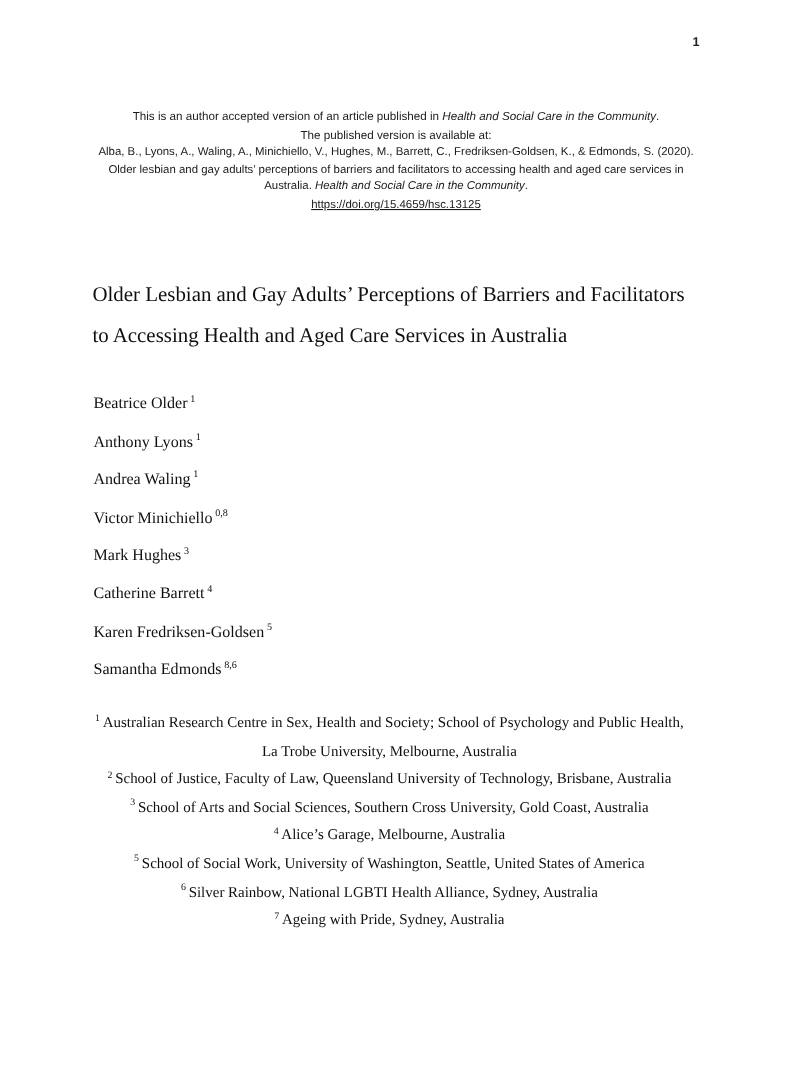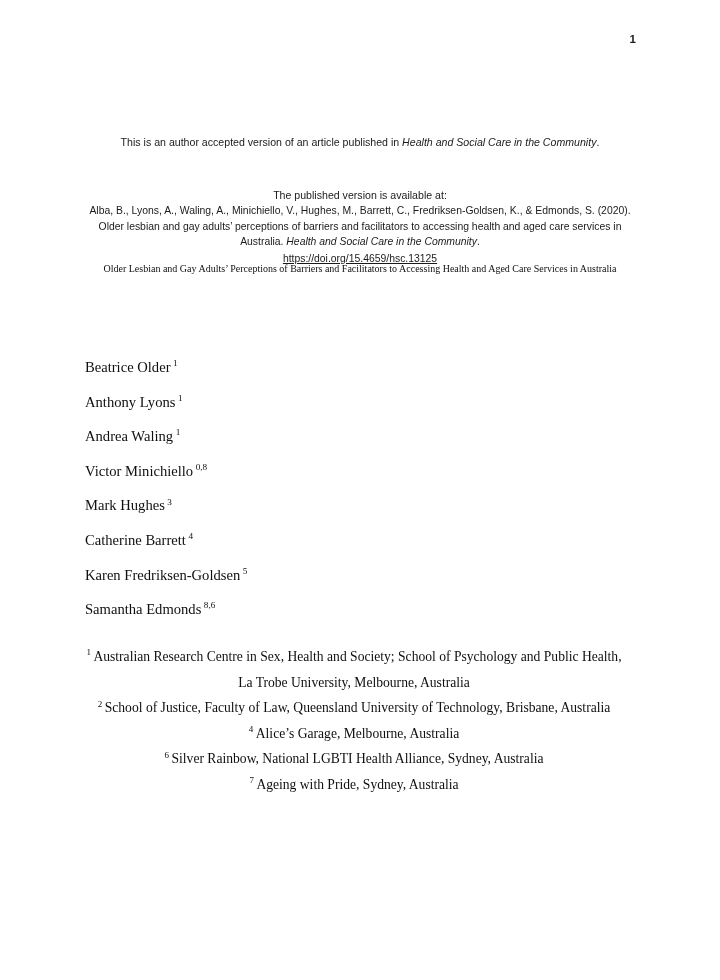--- a/index.html
+++ b/index.html
@@ -39,21 +39,21 @@
     position: absolute;
     top: 98px;
     left: 84px;
     width: 552px;
     font-family: "Liberation Sans", "DejaVu Sans", sans-serif;
     font-size: 10.6px;
     line-height: 16.5px;
     text-align: center;
     color: #1a1a1a;
   }
-  .cover-note .note-line { display: block; margin-top: 36px; }
+  .cover-note .note-line { display: block; }
   .cover-note em {
     font-style: italic;
   }
   .cover-note .citation {
     display: block;
     font-size: 10.4px;
     line-height: 15.6px;
   }
   .cover-note .doi {
     display: block;
@@ -62,22 +62,21 @@
     color: #1a1a1a;
     font-size: 10.4px;
   }
 
   
   .article-title {
     position: absolute;
     top: 250px;
     left: 84px;
     width: 552px;
-    text-align: center;
-    font-size: 10px;
+    font-size: 19px;
     line-height: 37px;
     color: #0f0f0f;
   }
 
   
   .authors {
     position: absolute;
     top: 350px;
     left: 85px;
     width: 540px;
@@ -139,18 +138,20 @@
     <div class="author-line"><span>Victor Minichiello</span><sup>0,8</sup></div>
     <div class="author-line"><span>Mark Hughes</span><sup>3</sup></div>
     <div class="author-line"><span>Catherine Barrett</span><sup>4</sup></div>
     <div class="author-line"><span>Karen Fredriksen-Goldsen</span><sup>5</sup></div>
     <div class="author-line"><span>Samantha Edmonds</span><sup>8,6</sup></div>
   </div>
 
   <div class="affiliations">
     <div class="affiliation"><sup>1</sup><span>Australian Research Centre in Sex, Health and Society; School of Psychology and Public Health, La Trobe University, Melbourne, Australia</span></div>
     <div class="affiliation"><sup>2</sup><span>School of Justice, Faculty of Law, Queensland University of Technology, Brisbane, Australia</span></div>
+    <div class="affiliation"><sup>3</sup><span>School of Arts and Social Sciences, Southern Cross University, Gold Coast, Australia</span></div>
     <div class="affiliation"><sup>4</sup><span>Alice’s Garage, Melbourne, Australia</span></div>
+    <div class="affiliation"><sup>5</sup><span>School of Social Work, University of Washington, Seattle, United States of America</span></div>
     <div class="affiliation"><sup>6</sup><span>Silver Rainbow, National LGBTI Health Alliance, Sydney, Australia</span></div>
     <div class="affiliation"><sup>7</sup><span>Ageing with Pride, Sydney, Australia</span></div>
   </div>
 
 </div>
 
 </body></html>

